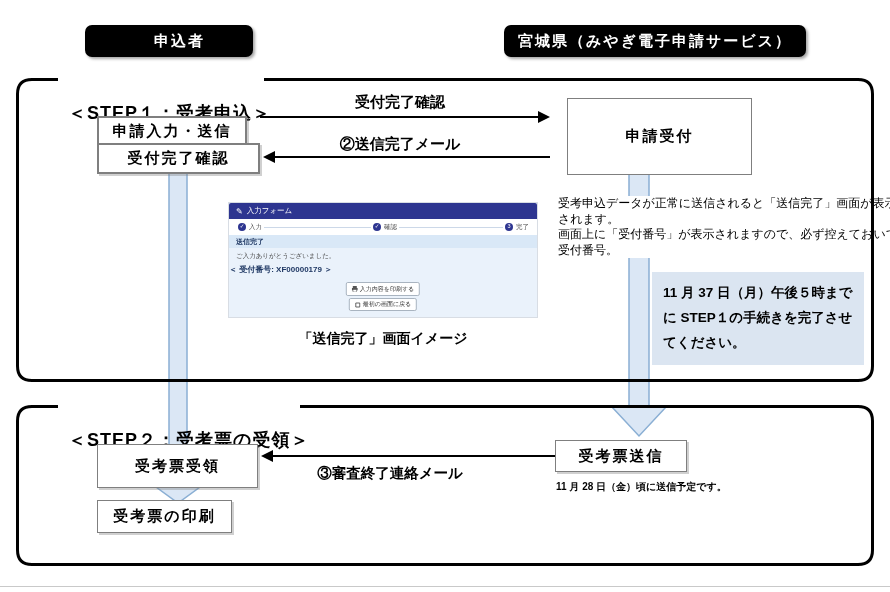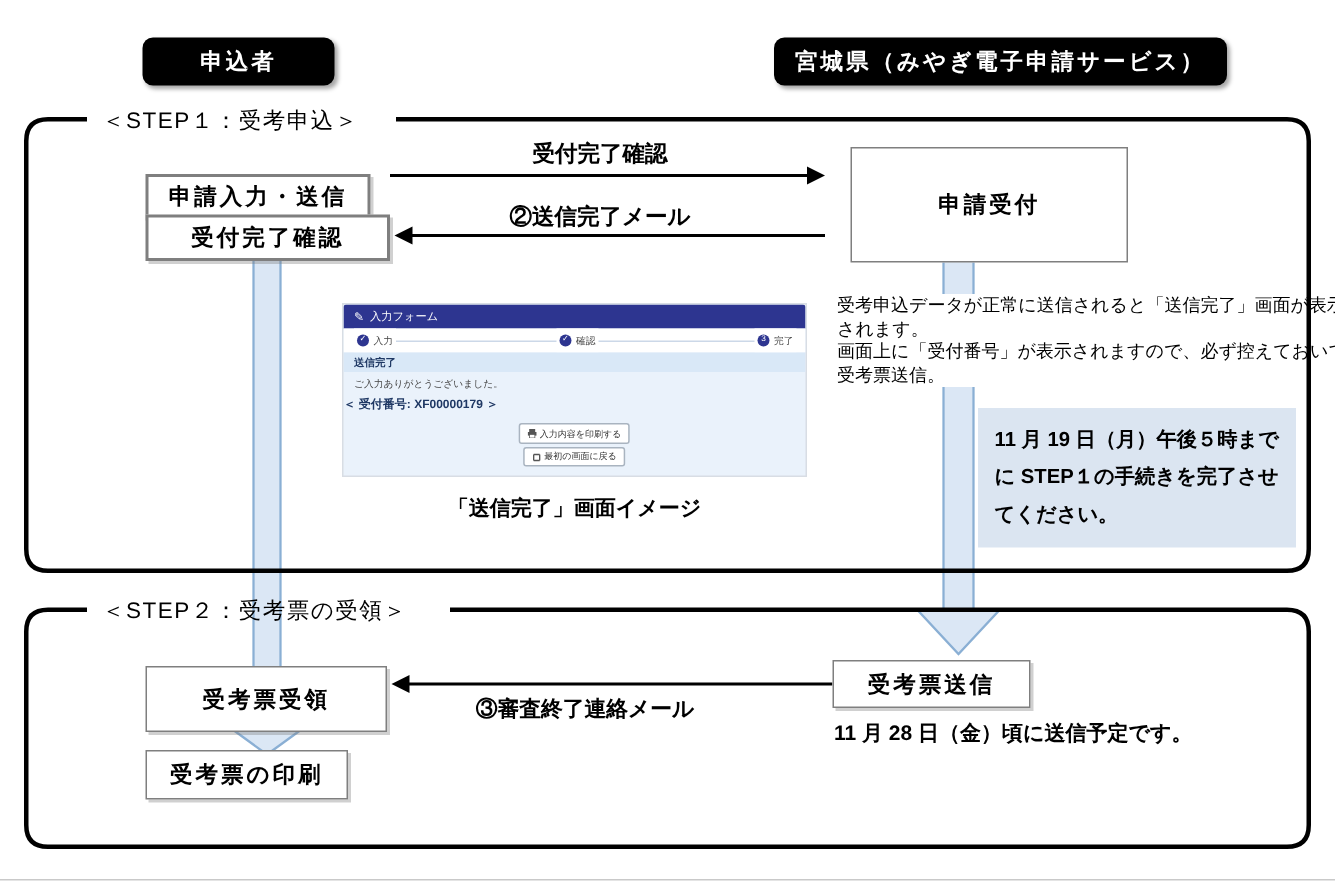--- a/index.html
+++ b/index.html
@@ -2,27 +2,27 @@
 <html><head>
 <meta charset="utf-8">
 <style>
   html,body{margin:0;padding:0;background:#ffffff;}
   #canvas{position:relative;width:890px;height:592px;background:#fff;overflow:hidden;
           font-family:"Liberation Sans", sans-serif;color:#000;}
   .abs{position:absolute;}
   svg.overlay{position:absolute;left:0;top:0;z-index:0;}
   .lane-box{background:#000;color:#fff;border-radius:7px;display:flex;align-items:center;justify-content:center;
             font-size:15px;font-weight:bold;letter-spacing:2px;z-index:2;box-shadow:2px 2px 3px rgba(0,0,0,.35);}
-  .frame-label{z-index:2;font-size:15px;font-weight:normal;letter-spacing:1px;white-space:nowrap;}
+  .frame-label{z-index:2;font-size:18px;font-weight:bold;letter-spacing:1px;white-space:nowrap;margin-top:30px;}
   .flow-box{background:#fff;border:2px solid #7f7f7f;display:flex;align-items:center;justify-content:center;
             font-size:15px;font-weight:bold;letter-spacing:2px;z-index:2;box-shadow:2px 2px 0 rgba(120,120,120,.35);}
   .arrow-label{z-index:2;font-size:15px;font-weight:bold;text-align:center;white-space:nowrap;}
   .info-text{z-index:2;background:#fff;font-size:12px;line-height:15.5px;font-weight:500;white-space:nowrap;}
   .deadline{z-index:2;background:#dbe5f1;font-size:13.5px;font-weight:600;line-height:1.85;padding:9px 11px;white-space:nowrap;}
-  .schedule{z-index:2;font-size:14px;font-weight:bold;white-space:nowrap;}
+  .schedule{z-index:2;font-size:10px;font-weight:bold;white-space:nowrap;}
   .caption{z-index:2;font-size:14px;font-weight:bold;text-align:center;white-space:nowrap;}
   
   .mockup{z-index:2;width:310px;height:116px;background:#eaf2fb;border:1px solid #d8dde4;box-sizing:border-box;
           font-family:"Liberation Sans", sans-serif;overflow:hidden;}
   .mk-header{position:absolute;left:0;top:0;width:100%;height:16px;background:#2d3590;color:#fff;
              display:flex;align-items:center;gap:4px;padding-left:7px;box-sizing:border-box;
              font-size:7.5px;border-radius:2px 2px 0 0;}
   .mk-steps{position:absolute;left:0;top:16px;width:100%;height:16px;background:#fff;}
   .mk-steps .connector{position:absolute;left:16px;right:16px;top:8px;height:1px;background:#ccd8e8;}
   .mk-step{position:absolute;top:0;height:16px;display:flex;align-items:center;gap:3px;background:#fff;padding:0 2px;}
@@ -53,41 +53,41 @@
     <path d="M 300 406.5 L 858 406.5 Q 872.5 406.5 872.5 421 L 872.5 550 Q 872.5 564.5 858 564.5 L 32 564.5 Q 17.5 564.5 17.5 550 L 17.5 421 Q 17.5 406.5 32 406.5 L 58 406.5" fill="none" stroke="#000" stroke-width="3"></path>
 
     <line x1="260" y1="117" x2="539" y2="117" stroke="#000" stroke-width="2"></line>
     <polygon points="538,111 550,117 538,123" fill="#000"></polygon>
     <line x1="550" y1="157" x2="274" y2="157" stroke="#000" stroke-width="2"></line>
     <polygon points="275,151 263,157 275,163" fill="#000"></polygon>
     <line x1="555" y1="456" x2="272" y2="456" stroke="#000" stroke-width="2"></line>
     <polygon points="273,450 261,456 273,462" fill="#000"></polygon>
   </svg>
 
-  <div class="lane-box abs" style="left:95px;top:25px;width:128px;height:32px;">申込者</div>
-  <div class="lane-box abs" style="left:516px;top:25px;width:302px;height:32px;">宮城県（みやぎ電子申請サービス）</div>
+  <div class="lane-box abs" style="left:85px;top:25px;width:147px;height:32px;padding-left:21px;">申込者</div>
+  <div class="lane-box abs" style="left:504px;top:25px;width:302px;height:32px;">宮城県（みやぎ電子申請サービス）</div>
 
   <div class="frame-label abs" style="left:68px;top:71px;">＜STEP１：受考申込＞</div>
 
   <div class="flow-box abs" style="left:97px;top:116px;width:150px;height:31px;box-sizing:border-box;">申請入力・送信</div>
   <div class="flow-box abs" style="left:97px;top:143px;width:163px;height:31px;box-sizing:border-box;">受付完了確認</div>
   <div class="flow-box abs" style="left:550px;top:98px;width:185px;height:77px;box-sizing:border-box;border-width:1.5px;box-shadow:none;margin-left:17px;">申請受付</div>
 
   <div class="arrow-label abs" style="left:300px;top:93px;width:200px;">受付完了確認</div>
   <div class="arrow-label abs" style="left:300px;top:135px;width:200px;">②送信完了メール</div>
 
   <div class="info-text abs" style="left:558px;top:196px;width:304px;">
     <div>受考申込データが正常に送信されると「送信完了」画面が表示</div>
     <div>されます。</div>
     <div>画面上に「受付番号」が表示されますので、必ず控えておいて</div>
-    <div>受考票送信。</div>
+    <div>受付番号。</div>
   </div>
 
   <div class="deadline abs" style="left:652px;top:272px;">
-    <div>11 月 19 日（月）午後５時まで</div>
+    <div>11 月 37 日（月）午後５時まで</div>
     <div>に STEP１の手続きを完了させ</div>
     <div>てください。</div>
   </div>
 
   <div class="mockup abs" style="left:228px;top:202px;">
     <div class="mk-header">
       <span style="font-size:8px;">✎</span>
       <span>入力フォーム</span>
     </div>
     <div class="mk-steps">

